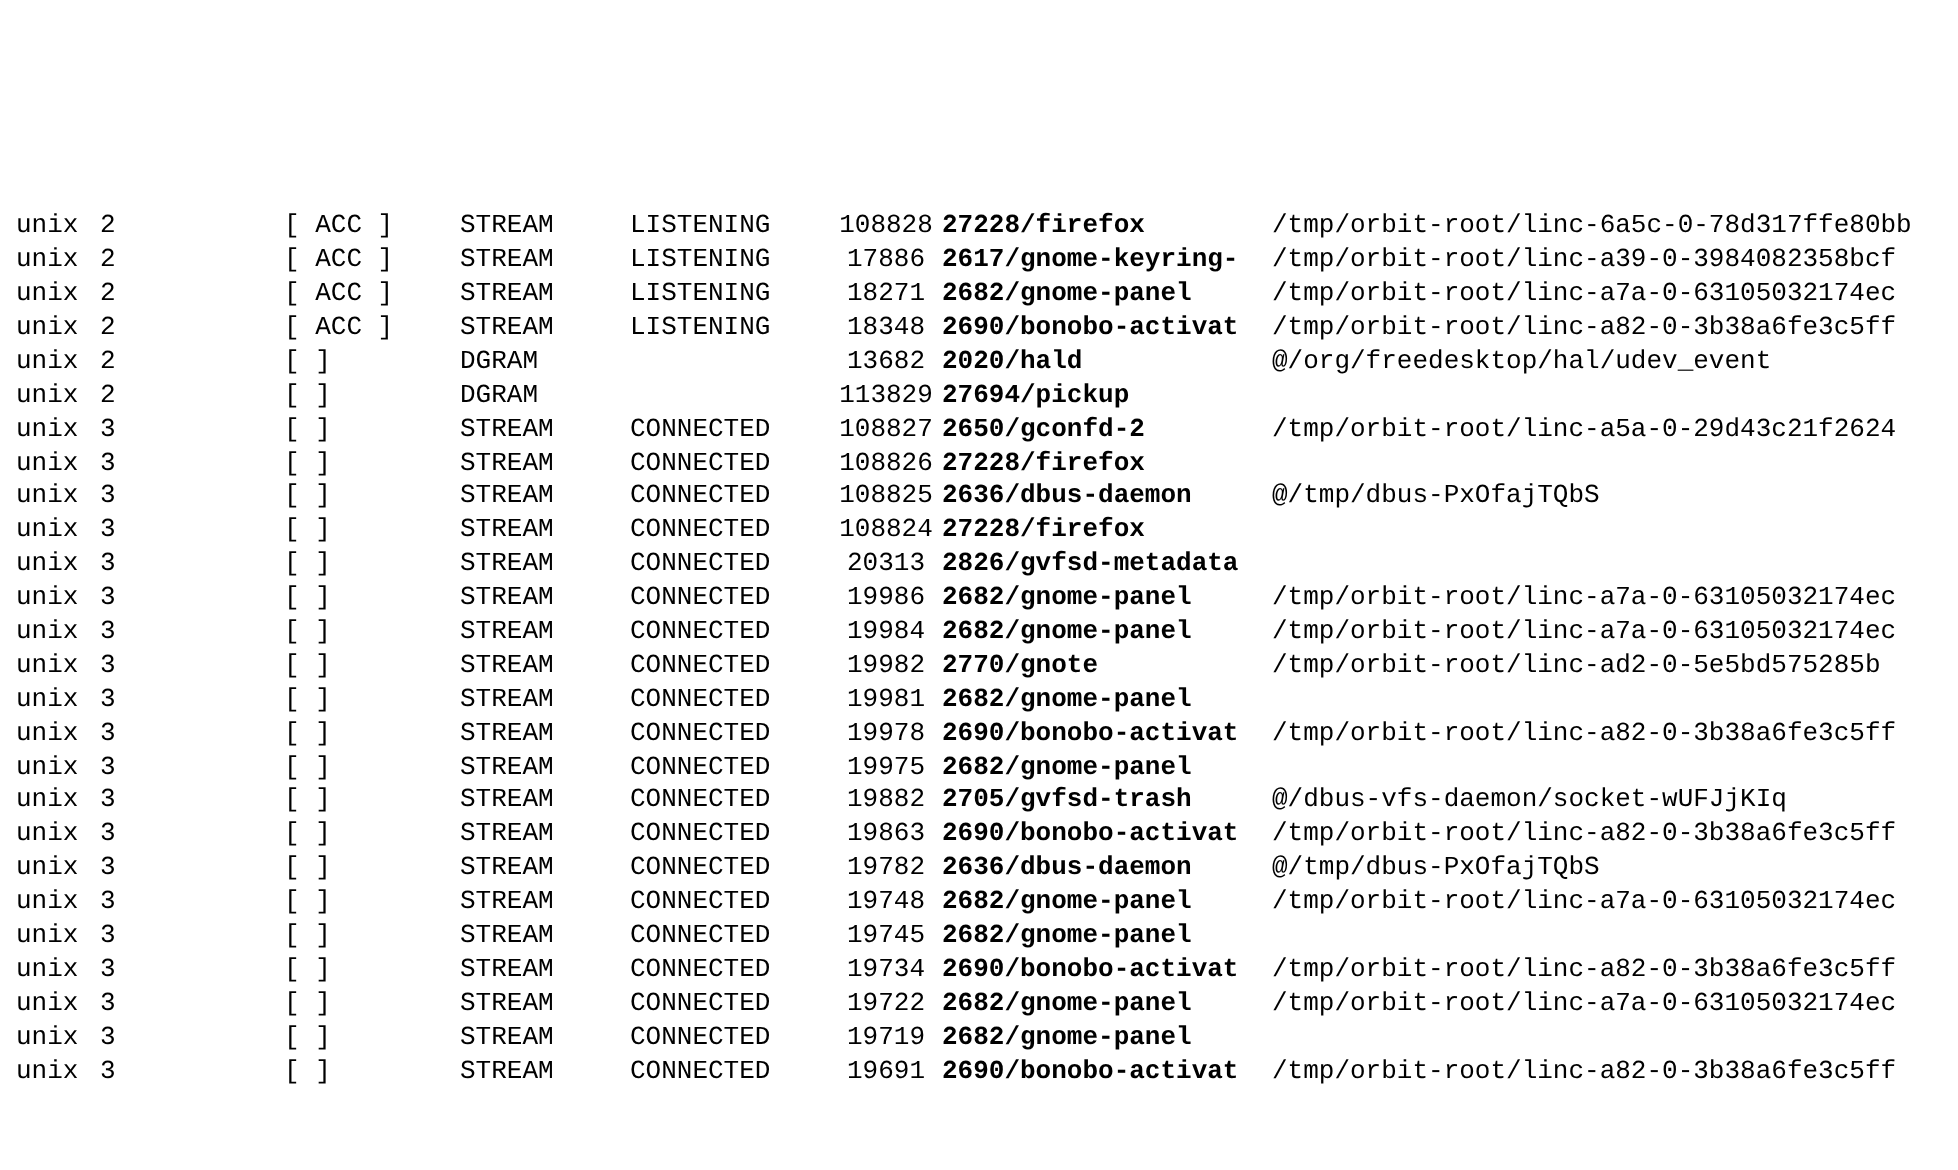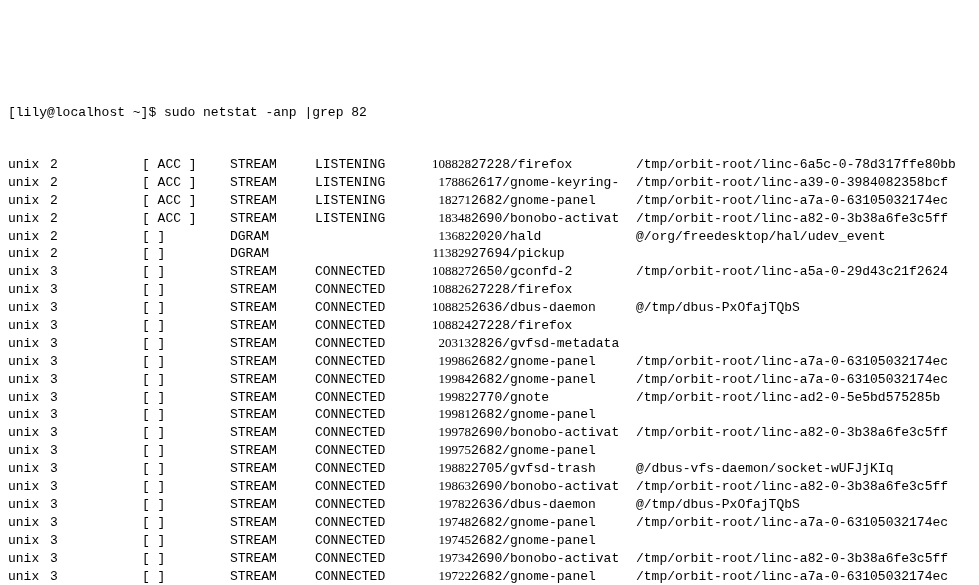--- a/index.html
+++ b/index.html
@@ -11,28 +11,27 @@
       padding: 4px 8px;
       white-space: pre;
       line-height: 1.3;
     }
     .row { display: block; }
     .c-proto { display: inline-block; width: 42px; }
     .c-refcnt { display: inline-block; width: 56px; }
     .c-flags { display: inline-block; width: 88px; margin-left: 36px; }
     .c-type { display: inline-block; width: 85px; }
     .c-state { display: inline-block; width: 100px; }
-    .c-inode { display: inline-block; width: 56px; text-align: right; font-family: Liberation Serif, serif; }
-    .c-pid { display: inline-block; width: 165px; }
+    .c-inode { display: inline-block; width: 56px; text-align: center; }
+    .c-pid { display: inline-block; width: 165px; font-weight: bold; }
     .c-path { display: inline-block; }
   </style>
 </head>
 <body>
 
 
 
 <div>
-  <div class="row">[lily@localhost ~]$ sudo netstat -anp |grep 82</div>
   <div id="rows"><div class="row"><span class="c-proto">unix</span><span class="c-refcnt">2</span><span class="c-flags">[ ACC ]</span><span class="c-type">STREAM</span><span class="c-state">LISTENING</span><span class="c-inode">108828</span><span class="c-pid">27228/firefox</span><span class="c-path">/tmp/orbit-root/linc-6a5c-0-78d317ffe80bb</span></div><div class="row"><span class="c-proto">unix</span><span class="c-refcnt">2</span><span class="c-flags">[ ACC ]</span><span class="c-type">STREAM</span><span class="c-state">LISTENING</span><span class="c-inode">17886</span><span class="c-pid">2617/gnome-keyring-</span><span class="c-path">/tmp/orbit-root/linc-a39-0-3984082358bcf</span></div><div class="row"><span class="c-proto">unix</span><span class="c-refcnt">2</span><span class="c-flags">[ ACC ]</span><span class="c-type">STREAM</span><span class="c-state">LISTENING</span><span class="c-inode">18271</span><span class="c-pid">2682/gnome-panel</span><span class="c-path">/tmp/orbit-root/linc-a7a-0-63105032174ec</span></div><div class="row"><span class="c-proto">unix</span><span class="c-refcnt">2</span><span class="c-flags">[ ACC ]</span><span class="c-type">STREAM</span><span class="c-state">LISTENING</span><span class="c-inode">18348</span><span class="c-pid">2690/bonobo-activat</span><span class="c-path">/tmp/orbit-root/linc-a82-0-3b38a6fe3c5ff</span></div><div class="row"><span class="c-proto">unix</span><span class="c-refcnt">2</span><span class="c-flags">[ ]</span><span class="c-type">DGRAM</span><span class="c-state"></span><span class="c-inode">13682</span><span class="c-pid">2020/hald</span><span class="c-path">@/org/freedesktop/hal/udev_event</span></div><div class="row"><span class="c-proto">unix</span><span class="c-refcnt">2</span><span class="c-flags">[ ]</span><span class="c-type">DGRAM</span><span class="c-state"></span><span class="c-inode">113829</span><span class="c-pid">27694/pickup</span><span class="c-path"></span></div><div class="row"><span class="c-proto">unix</span><span class="c-refcnt">3</span><span class="c-flags">[ ]</span><span class="c-type">STREAM</span><span class="c-state">CONNECTED</span><span class="c-inode">108827</span><span class="c-pid">2650/gconfd-2</span><span class="c-path">/tmp/orbit-root/linc-a5a-0-29d43c21f2624</span></div><div class="row"><span class="c-proto">unix</span><span class="c-refcnt">3</span><span class="c-flags">[ ]</span><span class="c-type">STREAM</span><span class="c-state">CONNECTED</span><span class="c-inode">108826</span><span class="c-pid">27228/firefox</span><span class="c-path"></span></div><div class="row"><span class="c-proto">unix</span><span class="c-refcnt">3</span><span class="c-flags">[ ]</span><span class="c-type">STREAM</span><span class="c-state">CONNECTED</span><span class="c-inode">108825</span><span class="c-pid">2636/dbus-daemon</span><span class="c-path">@/tmp/dbus-PxOfajTQbS</span></div><div class="row"><span class="c-proto">unix</span><span class="c-refcnt">3</span><span class="c-flags">[ ]</span><span class="c-type">STREAM</span><span class="c-state">CONNECTED</span><span class="c-inode">108824</span><span class="c-pid">27228/firefox</span><span class="c-path"></span></div><div class="row"><span class="c-proto">unix</span><span class="c-refcnt">3</span><span class="c-flags">[ ]</span><span class="c-type">STREAM</span><span class="c-state">CONNECTED</span><span class="c-inode">20313</span><span class="c-pid">2826/gvfsd-metadata</span><span class="c-path"></span></div><div class="row"><span class="c-proto">unix</span><span class="c-refcnt">3</span><span class="c-flags">[ ]</span><span class="c-type">STREAM</span><span class="c-state">CONNECTED</span><span class="c-inode">19986</span><span class="c-pid">2682/gnome-panel</span><span class="c-path">/tmp/orbit-root/linc-a7a-0-63105032174ec</span></div><div class="row"><span class="c-proto">unix</span><span class="c-refcnt">3</span><span class="c-flags">[ ]</span><span class="c-type">STREAM</span><span class="c-state">CONNECTED</span><span class="c-inode">19984</span><span class="c-pid">2682/gnome-panel</span><span class="c-path">/tmp/orbit-root/linc-a7a-0-63105032174ec</span></div><div class="row"><span class="c-proto">unix</span><span class="c-refcnt">3</span><span class="c-flags">[ ]</span><span class="c-type">STREAM</span><span class="c-state">CONNECTED</span><span class="c-inode">19982</span><span class="c-pid">2770/gnote</span><span class="c-path">/tmp/orbit-root/linc-ad2-0-5e5bd575285b</span></div><div class="row"><span class="c-proto">unix</span><span class="c-refcnt">3</span><span class="c-flags">[ ]</span><span class="c-type">STREAM</span><span class="c-state">CONNECTED</span><span class="c-inode">19981</span><span class="c-pid">2682/gnome-panel</span><span class="c-path"></span></div><div class="row"><span class="c-proto">unix</span><span class="c-refcnt">3</span><span class="c-flags">[ ]</span><span class="c-type">STREAM</span><span class="c-state">CONNECTED</span><span class="c-inode">19978</span><span class="c-pid">2690/bonobo-activat</span><span class="c-path">/tmp/orbit-root/linc-a82-0-3b38a6fe3c5ff</span></div><div class="row"><span class="c-proto">unix</span><span class="c-refcnt">3</span><span class="c-flags">[ ]</span><span class="c-type">STREAM</span><span class="c-state">CONNECTED</span><span class="c-inode">19975</span><span class="c-pid">2682/gnome-panel</span><span class="c-path"></span></div><div class="row"><span class="c-proto">unix</span><span class="c-refcnt">3</span><span class="c-flags">[ ]</span><span class="c-type">STREAM</span><span class="c-state">CONNECTED</span><span class="c-inode">19882</span><span class="c-pid">2705/gvfsd-trash</span><span class="c-path">@/dbus-vfs-daemon/socket-wUFJjKIq</span></div><div class="row"><span class="c-proto">unix</span><span class="c-refcnt">3</span><span class="c-flags">[ ]</span><span class="c-type">STREAM</span><span class="c-state">CONNECTED</span><span class="c-inode">19863</span><span class="c-pid">2690/bonobo-activat</span><span class="c-path">/tmp/orbit-root/linc-a82-0-3b38a6fe3c5ff</span></div><div class="row"><span class="c-proto">unix</span><span class="c-refcnt">3</span><span class="c-flags">[ ]</span><span class="c-type">STREAM</span><span class="c-state">CONNECTED</span><span class="c-inode">19782</span><span class="c-pid">2636/dbus-daemon</span><span class="c-path">@/tmp/dbus-PxOfajTQbS</span></div><div class="row"><span class="c-proto">unix</span><span class="c-refcnt">3</span><span class="c-flags">[ ]</span><span class="c-type">STREAM</span><span class="c-state">CONNECTED</span><span class="c-inode">19748</span><span class="c-pid">2682/gnome-panel</span><span class="c-path">/tmp/orbit-root/linc-a7a-0-63105032174ec</span></div><div class="row"><span class="c-proto">unix</span><span class="c-refcnt">3</span><span class="c-flags">[ ]</span><span class="c-type">STREAM</span><span class="c-state">CONNECTED</span><span class="c-inode">19745</span><span class="c-pid">2682/gnome-panel</span><span class="c-path"></span></div><div class="row"><span class="c-proto">unix</span><span class="c-refcnt">3</span><span class="c-flags">[ ]</span><span class="c-type">STREAM</span><span class="c-state">CONNECTED</span><span class="c-inode">19734</span><span class="c-pid">2690/bonobo-activat</span><span class="c-path">/tmp/orbit-root/linc-a82-0-3b38a6fe3c5ff</span></div><div class="row"><span class="c-proto">unix</span><span class="c-refcnt">3</span><span class="c-flags">[ ]</span><span class="c-type">STREAM</span><span class="c-state">CONNECTED</span><span class="c-inode">19722</span><span class="c-pid">2682/gnome-panel</span><span class="c-path">/tmp/orbit-root/linc-a7a-0-63105032174ec</span></div><div class="row"><span class="c-proto">unix</span><span class="c-refcnt">3</span><span class="c-flags">[ ]</span><span class="c-type">STREAM</span><span class="c-state">CONNECTED</span><span class="c-inode">19719</span><span class="c-pid">2682/gnome-panel</span><span class="c-path"></span></div><div class="row"><span class="c-proto">unix</span><span class="c-refcnt">3</span><span class="c-flags">[ ]</span><span class="c-type">STREAM</span><span class="c-state">CONNECTED</span><span class="c-inode">19691</span><span class="c-pid">2690/bonobo-activat</span><span class="c-path">/tmp/orbit-root/linc-a82-0-3b38a6fe3c5ff</span></div></div>
 </div>
 
 
 
 
 </body></html>

